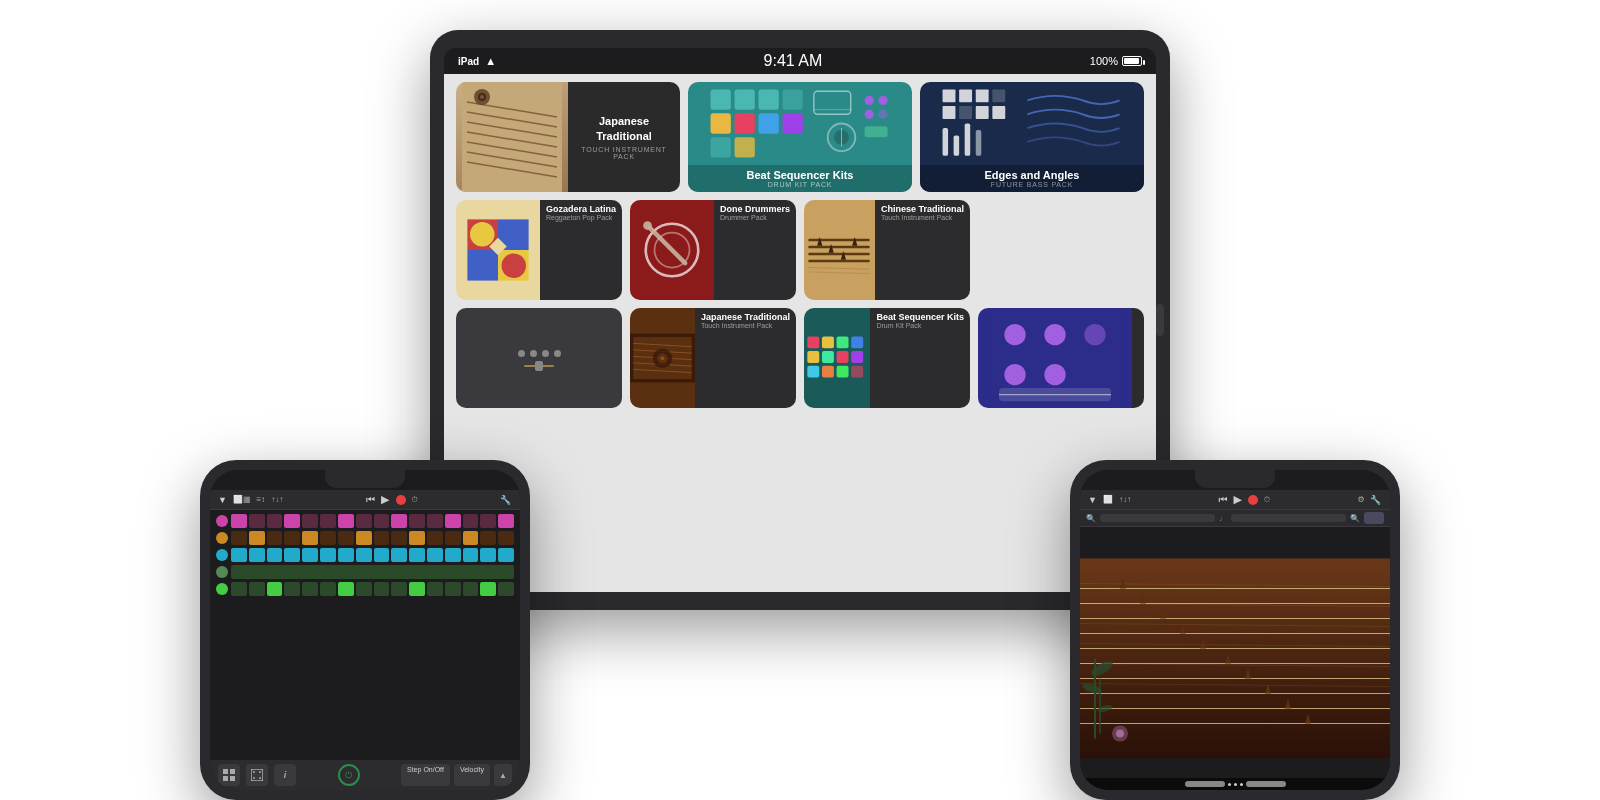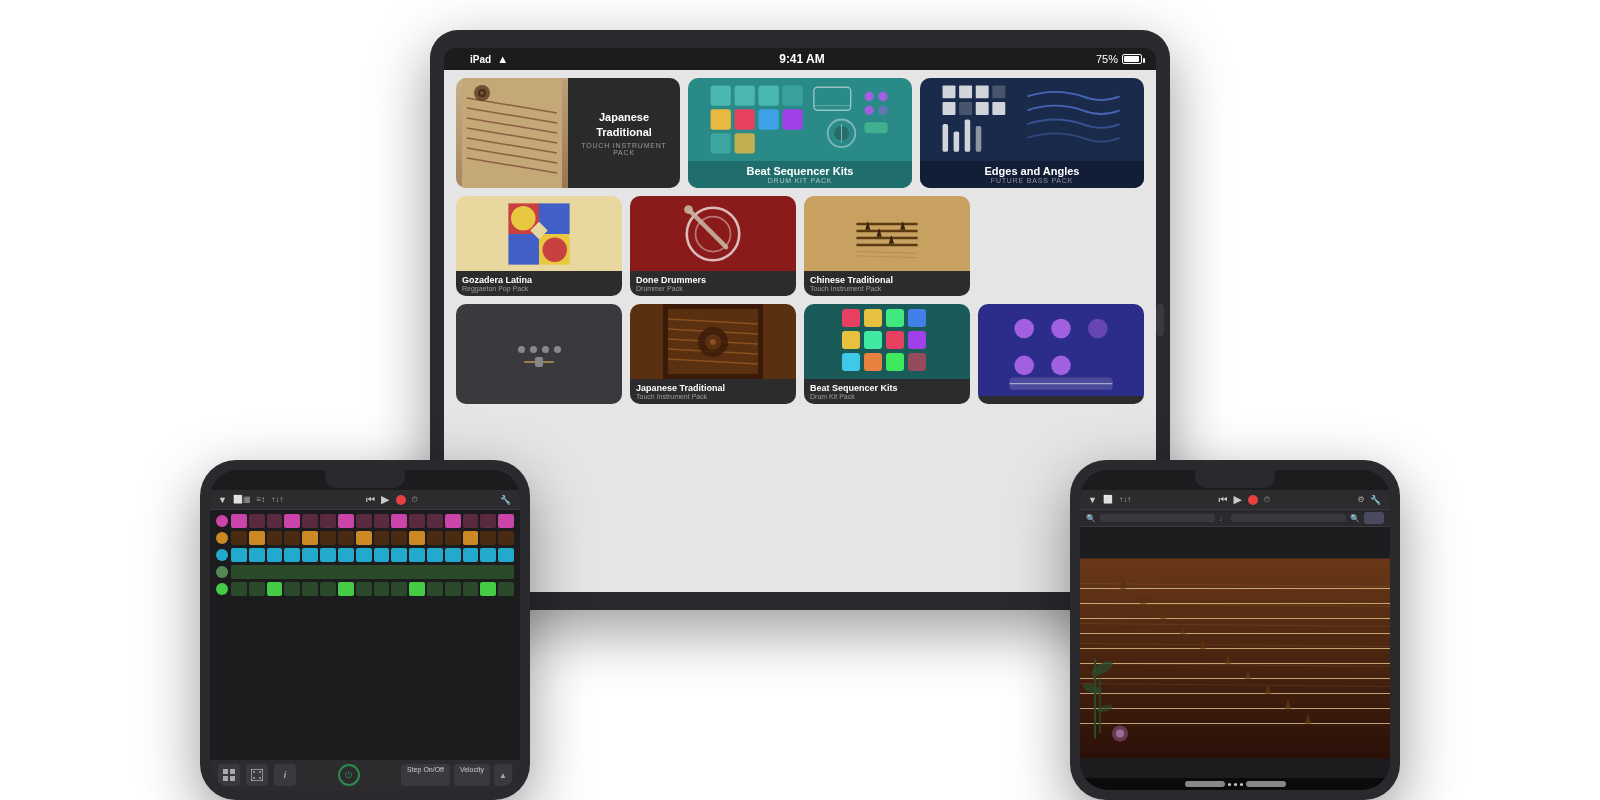--- a/index.html
+++ b/index.html
@@ -53,22 +53,22 @@
     .ipad-status-bar {
       background: #1c1c1e;
       display: flex;
       align-items: center;
       justify-content: space-between;
       padding: 4px 14px;
       font-size: 11px;
       color: #fff;
     }
 
-    .ipad-status-left { display: flex; align-items: center; gap: 6px; margin-left: 12px; }
-    .ipad-status-center { font-size: 12px; font-weight: 700; }
+    .ipad-status-left { display: flex; align-items: center; gap: 6px; }
+    .ipad-status-center { font-size: 16px; font-weight: 400; }
     .ipad-status-right { display: flex; align-items: center; gap: 4px; font-size: 11px; }
 
     .ipad-nav-bar {
       background: #1c1c1e;
       display: flex;
       align-items: center;
       justify-content: space-between;
       padding: 4px 14px 6px;
     }
 
@@ -140,21 +140,21 @@
     }
 
     
     .pack-card {
       border-radius: 10px;
       overflow: hidden;
       height: 100px;
       position: relative;
       cursor: pointer;
       display: flex;
-      flex-direction: column;
+      flex-direction: row;
     }
 
     .pack-card-image {
       flex: 1;
       position: relative;
       overflow: hidden;
     }
 
     .pack-card-label {
       padding: 4px 6px;
@@ -396,21 +396,21 @@
   <div class="ipad">
     <div class="ipad-screen">
 
       <div class="ipad-status-bar">
         <div class="ipad-status-left">
           <span style="font-size:10px;font-weight:600;">iPad</span>
           <span>▲</span>
         </div>
         <div class="ipad-status-center">9:41 AM</div>
         <div class="ipad-status-right">
-          <span>75%</span>
+          <span>100%</span>
           <span style="width:20px;height:10px;border:1.5px solid #fff;border-radius:2px;display:inline-block;position:relative;">
             <span style="position:absolute;top:1px;left:1px;right:2px;bottom:1px;background:#fff;border-radius:1px;display:block;"></span>
             <span style="position:absolute;right:-4px;top:2.5px;width:2px;height:5px;background:#fff;border-radius:1px;"></span>
           </span>
         </div>
       </div>
 
 
       <div class="sound-library-grid">
 

